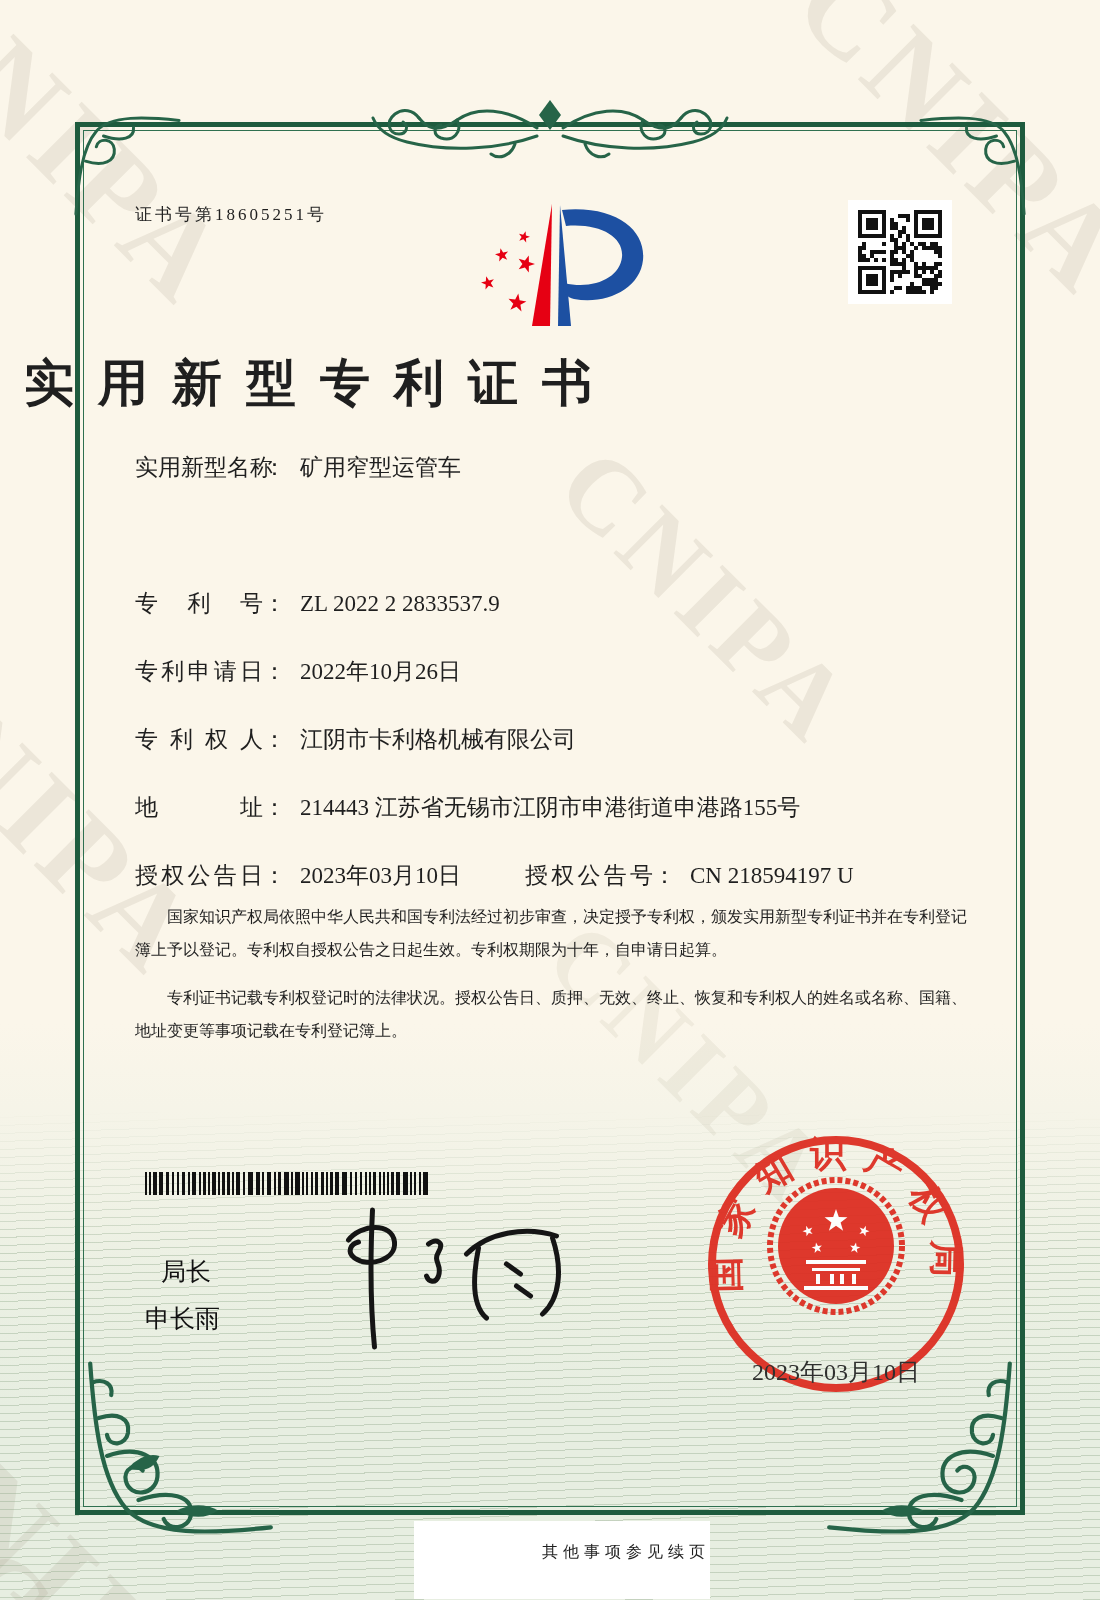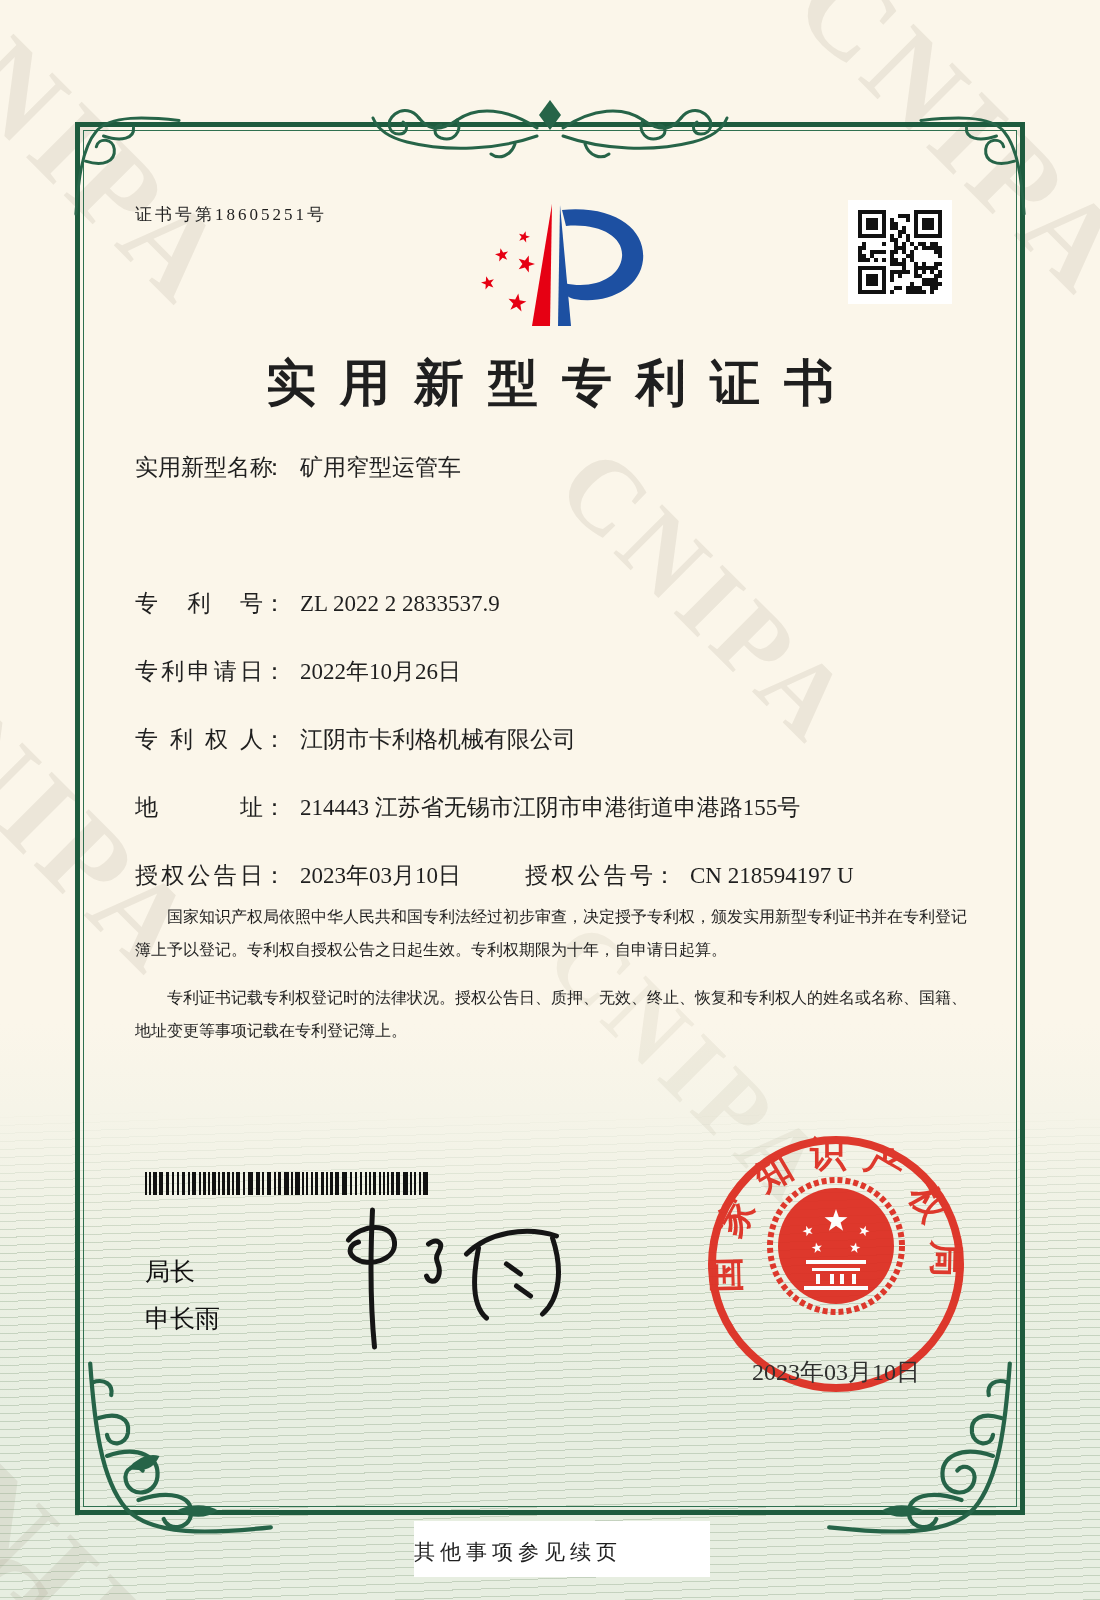--- a/index.html
+++ b/index.html
@@ -33,34 +33,34 @@
     position:absolute;left:75px;top:122px;width:950px;height:1393px;
     border:5px solid var(--border-green);box-sizing:border-box;
   }
   .frame-inner{
     position:absolute;left:3px;top:3px;right:3px;bottom:3px;
     border:1.5px solid #2f7050;
   }
   .orn{position:absolute;color:#266448;}
   .cert-no{position:absolute;left:135px;top:203px;font-size:17px;letter-spacing:3px;}
   .title{
-    position:absolute;left:0;top:350px;width:1100px;text-align:center;
+    position:absolute;left:0;top:350px;width:1100px;text-align:left;
     font-size:50px;font-weight:700;letter-spacing:24px;text-indent:24px;
   }
   .frow{position:absolute;left:135px;font-size:23px;white-space:nowrap;}
   .flabel{display:inline-block;width:128px;text-align:justify;text-align-last:justify;vertical-align:bottom;}
   .fvalue{margin-left:14px;}
   .grant2{position:absolute;left:390px;top:0;}
   .paras{position:absolute;left:135px;top:900px;width:832px;font-size:16px;line-height:33px;text-align:justify;}
   .paras p{margin:0 0 15px 0;text-indent:2em;}
   .officer{position:absolute;left:145px;font-size:25px;font-family:"Liberation Sans","DejaVu Sans",sans-serif;font-weight:500;color:#111;}
   .pageinfo{position:absolute;left:0;top:1456px;width:1100px;text-align:center;font-size:19px;letter-spacing:2px;}
   .footer-box{
-    position:absolute;left:414px;top:1521px;width:296px;height:56px;background:#ffffff;
-    text-align:left;line-height:62px;font-size:21px;letter-spacing:5px;
+    position:absolute;left:414px;top:1521px;width:296px;height:78px;background:#ffffff;
+    text-align:right;line-height:62px;font-size:16px;letter-spacing:5px;
   }
   .qrwrap{position:absolute;left:848px;top:200px;width:104px;height:104px;background:#fff;}
   .qrwrap svg{position:absolute;left:10px;top:10px;}
   .barcode{position:absolute;left:145px;top:1172px;}
   .sig{position:absolute;left:318px;top:1202px;}
   .seal{position:absolute;left:700px;top:1128px;opacity:.93;color:var(--seal-red);}
   .logo{position:absolute;left:448px;top:188px;}
 </style>
 </head>
 <body>
@@ -360,21 +360,21 @@
       <rect x="242" y="0" width="2" height="23" fill="#111"></rect>
       <rect x="246" y="0" width="3" height="23" fill="#111"></rect>
       <rect x="251" y="0" width="4" height="23" fill="#111"></rect>
       <rect x="258" y="0" width="5" height="23" fill="#111"></rect>
       <rect x="265" y="0" width="2" height="23" fill="#111"></rect>
       <rect x="269" y="0" width="2" height="23" fill="#111"></rect>
       <rect x="274" y="0" width="2" height="23" fill="#111"></rect>
       <rect x="278" y="0" width="5" height="23" fill="#111"></rect>
     </svg>
 
-  <div class="officer" style="top:1255px;">局长</div>
+  <div class="officer" style="top:1255px;margin-left:16px;">局长</div>
   <div class="officer" style="top:1302px;">申长雨</div>
 
   <svg class="sig" width="265" height="150" viewBox="0 0 260 150">
     <g stroke="#151515" stroke-width="5" fill="none" stroke-linecap="round">
       <path d="M52,8 C50,50 50,105 54,145"></path>
       <path d="M28,38 C40,22 72,20 74,40 C76,58 48,66 34,56 C26,50 30,42 38,40"></path>
       <path d="M108,42 C116,36 124,40 118,50 C112,60 122,62 118,74 C115,82 108,80 106,74"></path>
       <path d="M146,52 C168,30 206,24 236,34"></path>
       <path d="M158,46 C152,76 152,104 166,116"></path>
       <path d="M232,36 C242,66 240,96 222,112"></path>

